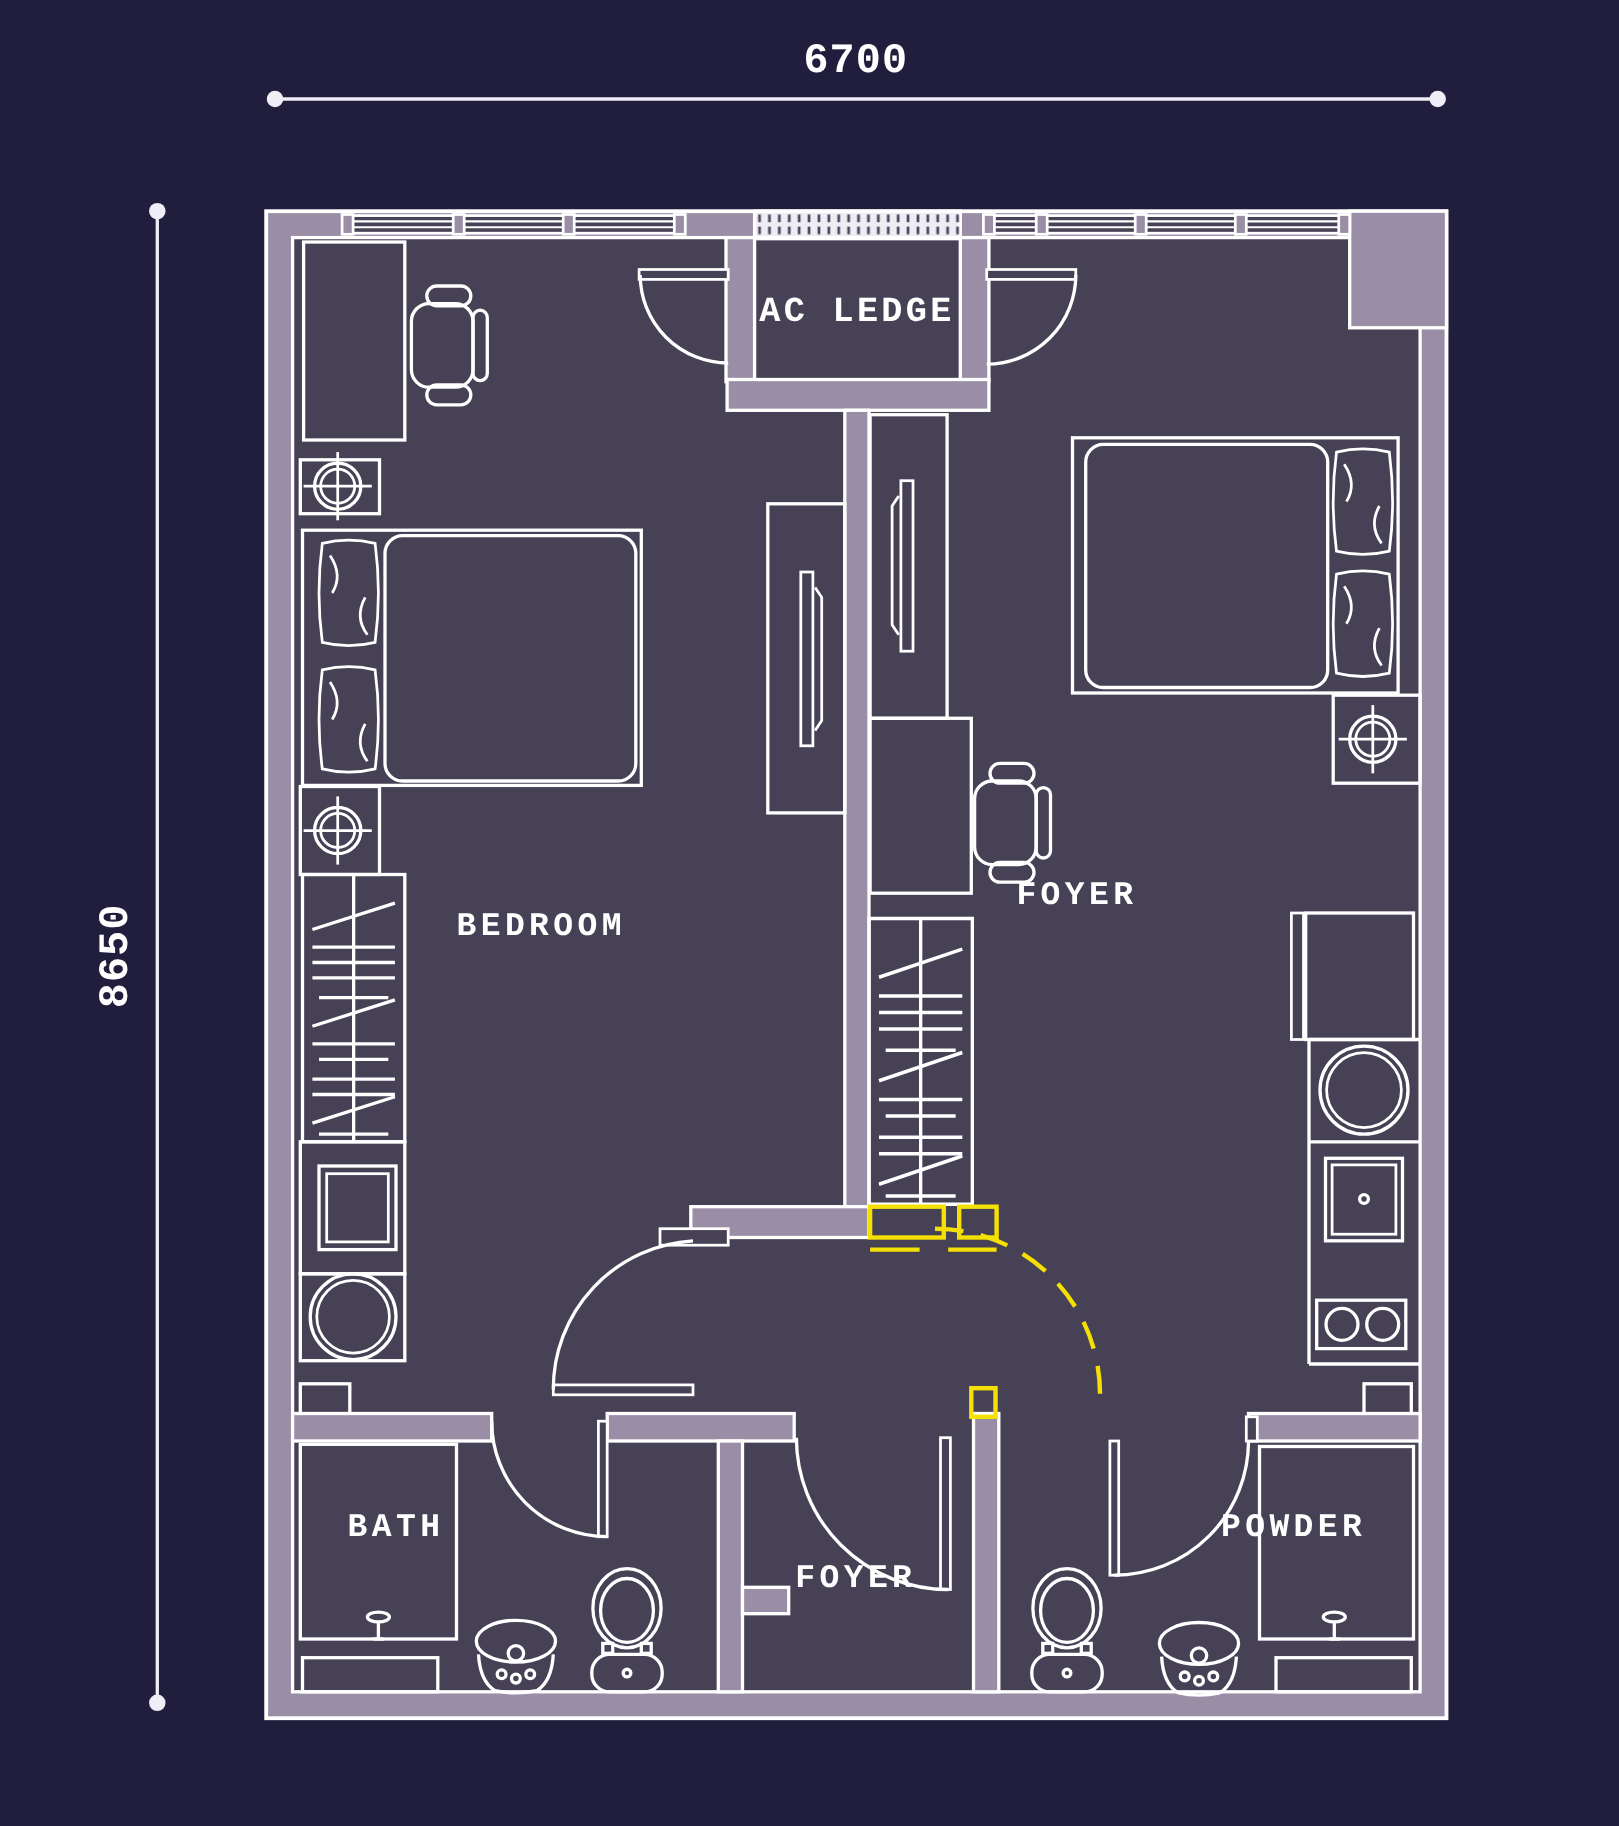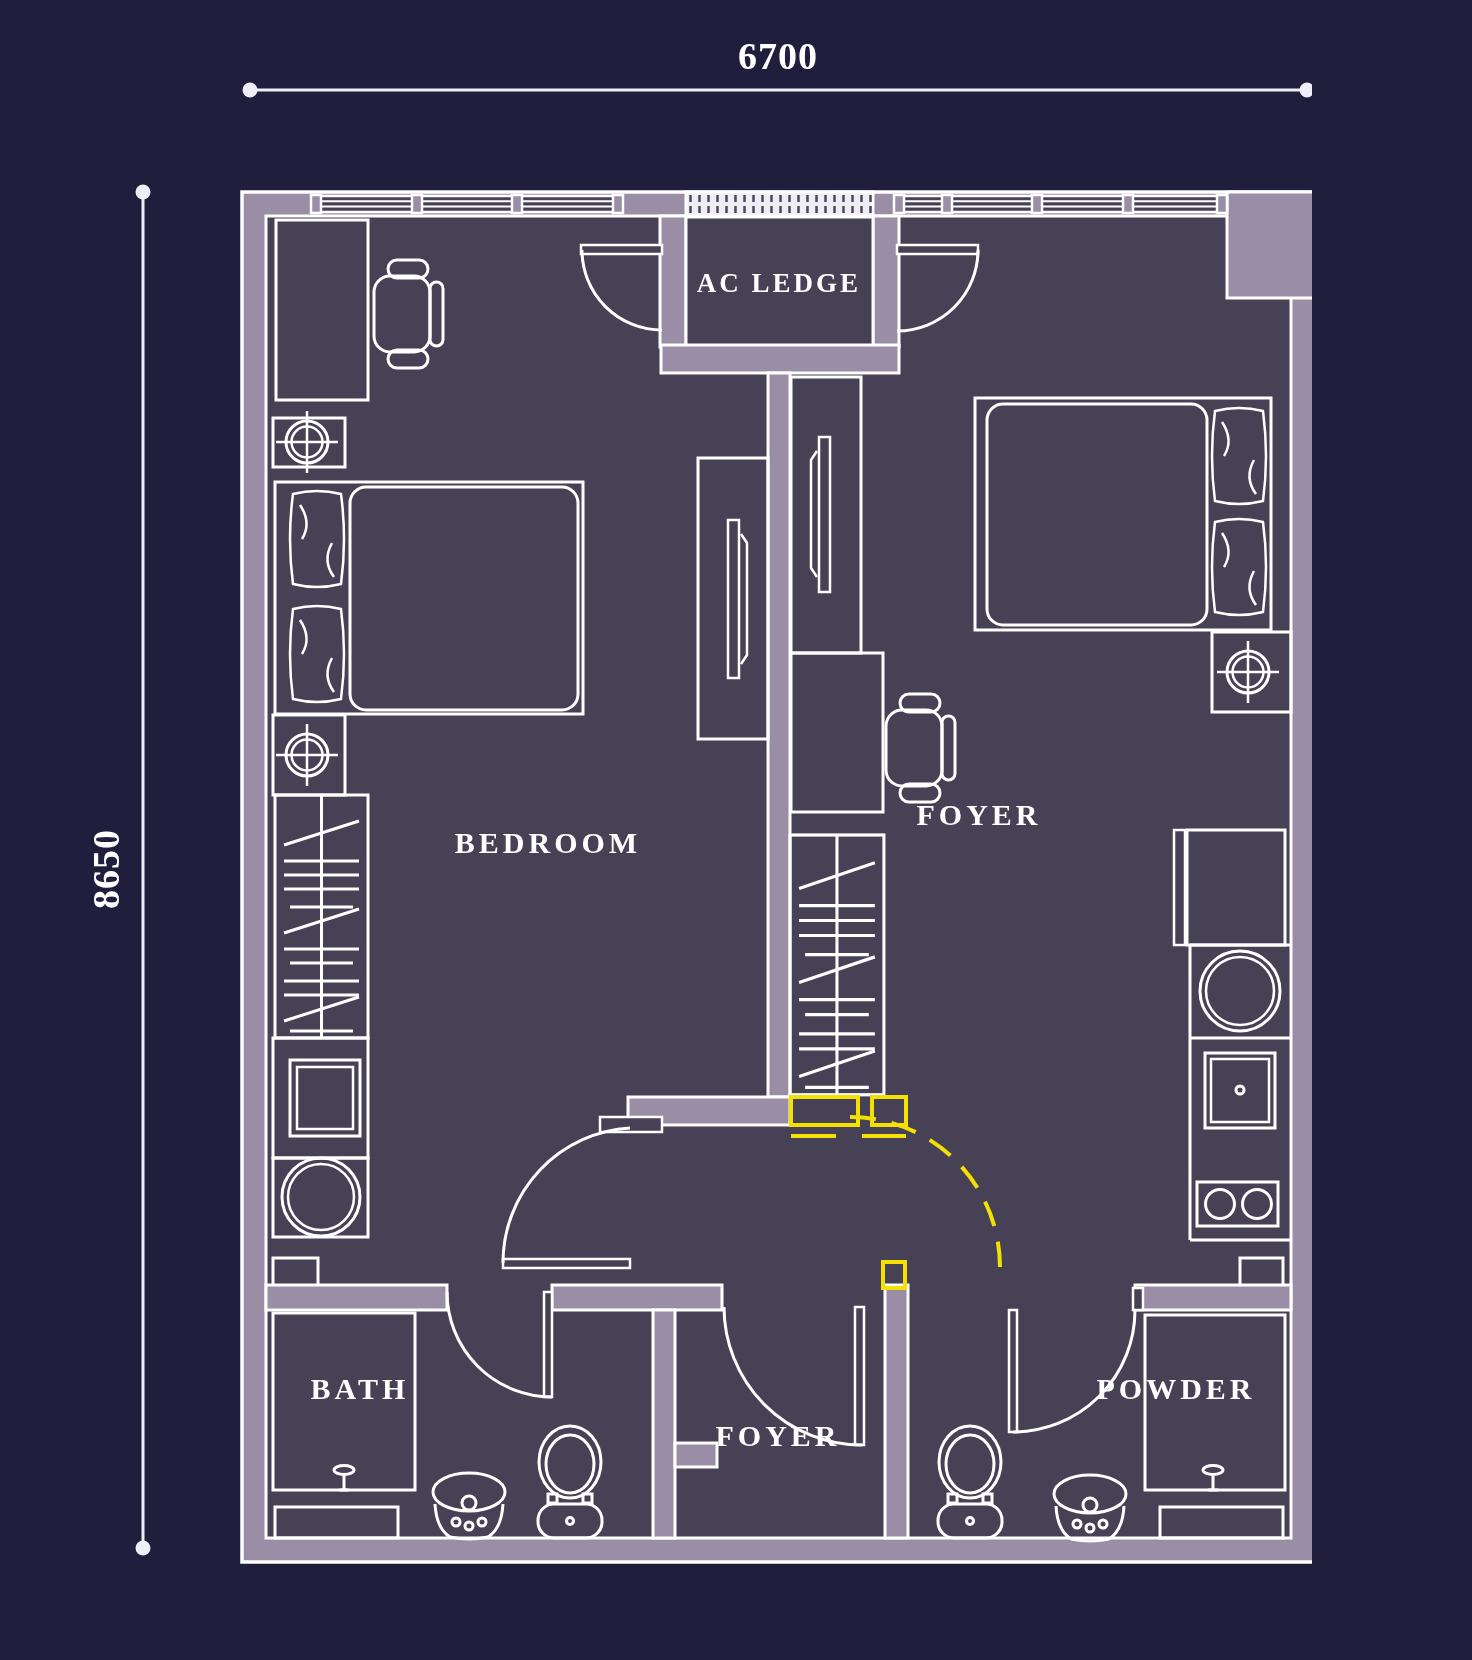--- a/index.html
+++ b/index.html
@@ -1,26 +1,26 @@
 <!DOCTYPE html>
 <html style="--bg: #211d3d; --floor: #474156; --wall: #9a8da6; --line: #ffffff; --dim-line: #efedf5; --accent: #f5e003; --louver-bg: #efedf4; --louver-tick: #4b4560;"><head>
 <meta charset="utf-8">
 <style>
   :root{
     --bg:#211d3d; --floor:#474156; --wall:#9a8da6; --line:#ffffff;
     --dim-line:#efedf5; --accent:#f5e003; --louver-bg:#efedf4; --louver-tick:#4b4560;
   }
   html,body{margin:0;padding:0;background:var(--bg);}
-  .scene{position:relative;width:1312px;height:1660px;background:var(--bg);
-    font-family:Liberation Serif, serif;overflow:hidden;}
+  .scene{position:relative;width:1472px;height:1660px;background:var(--bg);
+    font-family:Liberation Mono, monospace;overflow:hidden;}
   .scene svg{position:absolute;left:0;top:0;}
   .label{position:absolute;transform:translate(-50%,-50%);color:var(--line);
     font-weight:700;white-space:nowrap;user-select:none;}
   .room-label{font-size:30px;letter-spacing:4px;}
-  .ac-label{font-size:27px;letter-spacing:3px;}
+  .ac-label{font-size:32px;letter-spacing:3px;}
   .dim-label{font-size:38px;letter-spacing:1px;}
   .dim-left{transform:translate(-50%,-50%) rotate(-90deg);}
 </style>
 </head>
 <body>
 
 <div class="scene">
 
 <svg width="1472" height="1660" viewBox="0 0 1472 1660">
   <defs>
@@ -275,19 +275,19 @@
     <line x1="862" y1="1136" x2="906" y2="1136"></line>
     <path d="M850,1117 A150,150 0 0 1 1000,1267" stroke-dasharray="26 16"></path>
     <rect x="883" y="1262" width="22" height="26"></rect>
   </g>
 </svg>
 
 <div class="label dim-label" style="left:778px;top:56px;">6700</div>
 <div class="label dim-label dim-left" style="left:106px;top:869px;">8650</div>
 
 <div class="label ac-label" style="left:779px;top:283px;">AC LEDGE</div>
-<div class="label room-label" style="left:548px;top:843px;">BEDROOM</div>
+<div class="label room-label" style="left:492px;top:843px;">BEDROOM</div>
 <div class="label room-label" style="left:979px;top:815px;">FOYER</div>
 <div class="label room-label" style="left:344px;top:1389px;margin-left:16px;">BATH</div>
 <div class="label room-label" style="left:1176px;top:1389px;">POWDER</div>
 <div class="label room-label" style="left:778px;top:1436px;">FOYER</div>
 
 </div>
 
 </body></html>

